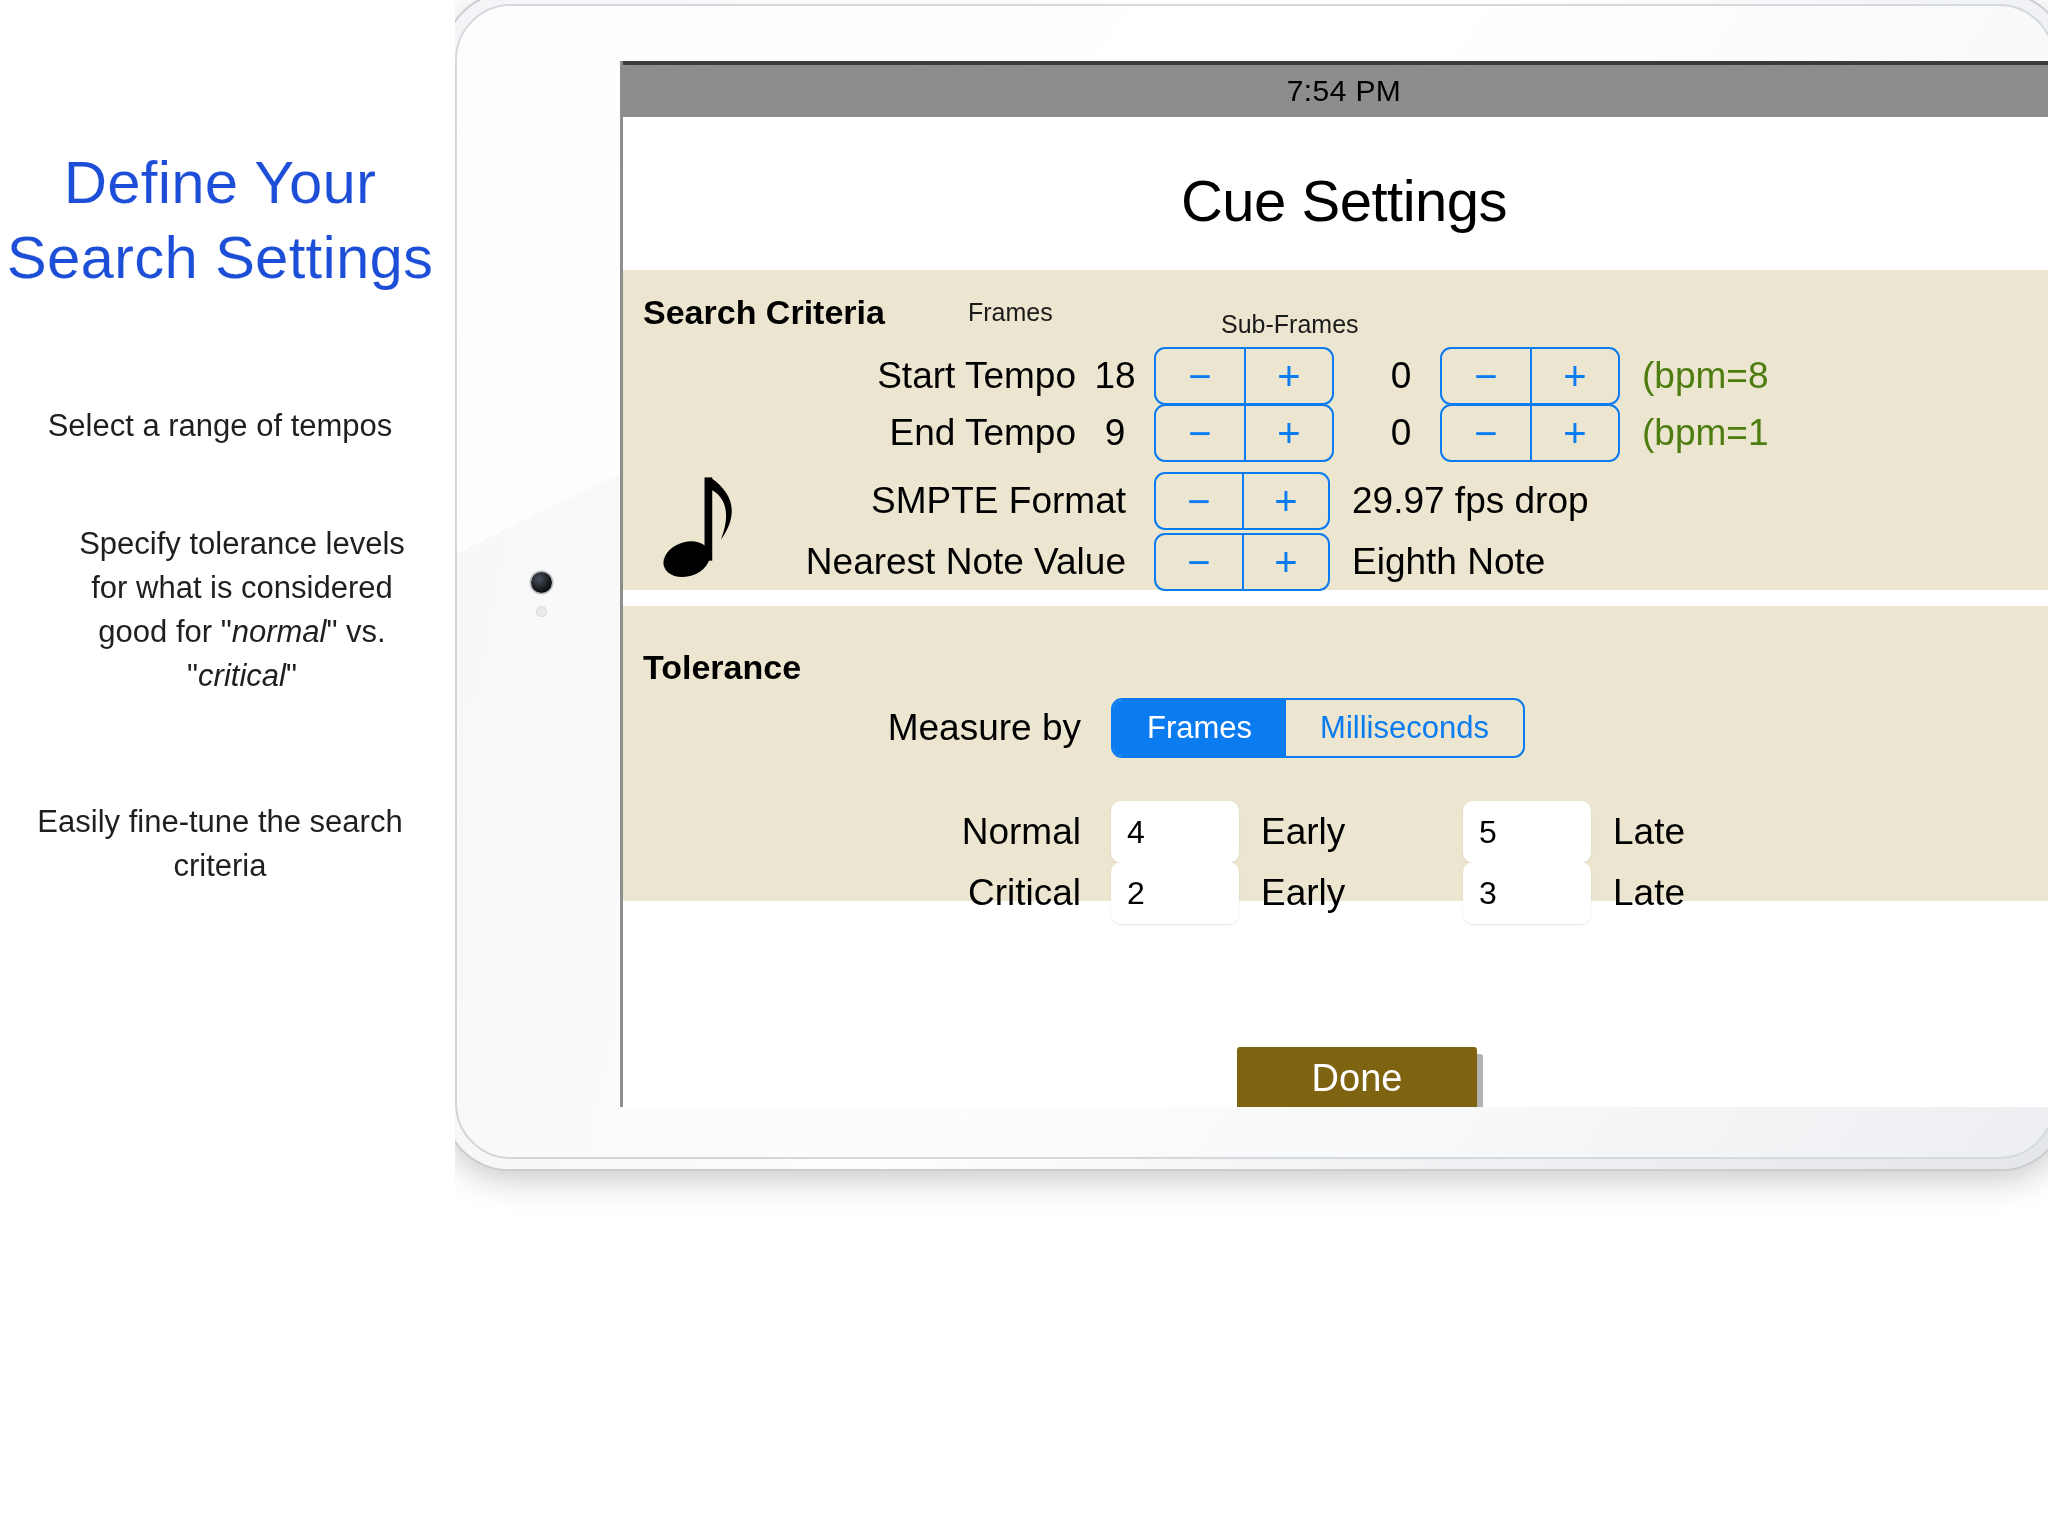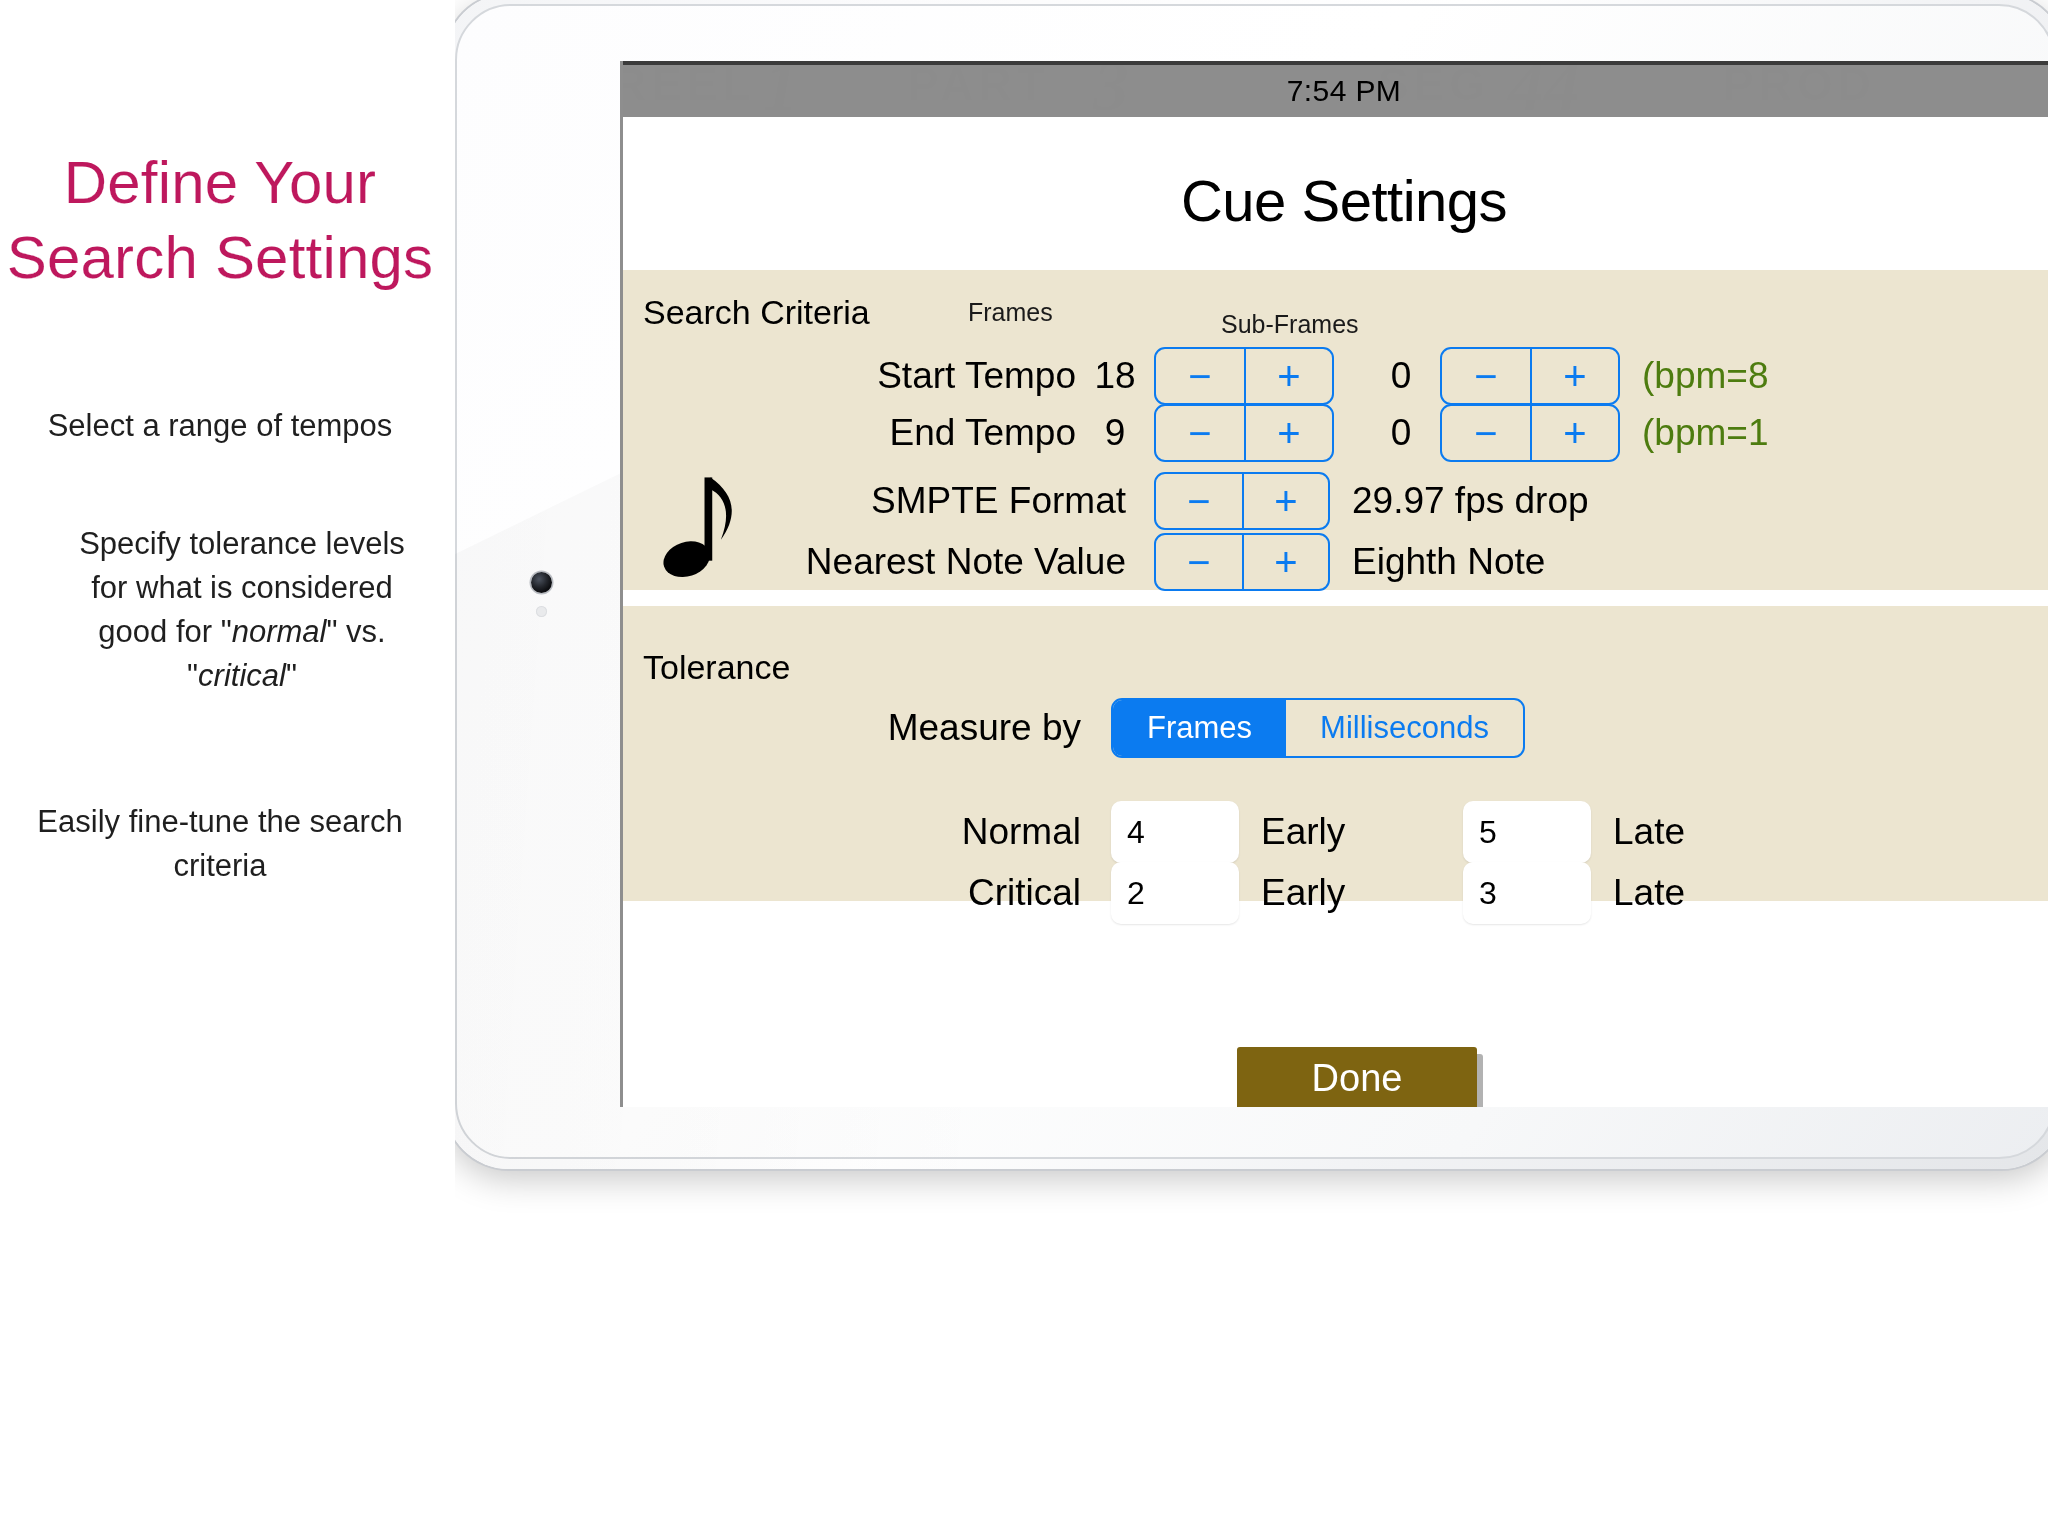--- a/index.html
+++ b/index.html
@@ -33,21 +33,21 @@
   .headline {
     position: absolute;
     left: 0;
     top: 145px;
     width: 440px;
     text-align: center;
     font-family: "Liberation Sans", sans-serif;
     font-weight: 300;
     font-size: 60px;
     line-height: 75px;
-    color: #be185d;
+    color: #1d4ed8;
     letter-spacing: 0.2px;
     -webkit-text-stroke: 0.15px #ffffff;
   }
   .headline .l2 { display: block; }
 
   .blurb {
     position: absolute;
     width: 440px;
     left: 0;
     text-align: center;
@@ -195,21 +195,21 @@
     background: #ece5d0;
     margin-top: 36px;
     padding: 0;
     position: relative;
   }
   .card.search { height: 320px; }
   .card.tolerance { height: 295px; margin-top: 16px; }
 
   .section-head {
     font-family: "Liberation Sans", sans-serif;
-    font-weight: 400;
+    font-weight: 700;
     font-size: 34px;
     color: #000;
     position: absolute;
   }
   .search .section-head { left: 20px; top: 23px; }
   .tolerance .section-head { left: 20px; top: 42px; }
 
   .col-label {
     position: absolute;
     font-family: "Liberation Sans", sans-serif;

